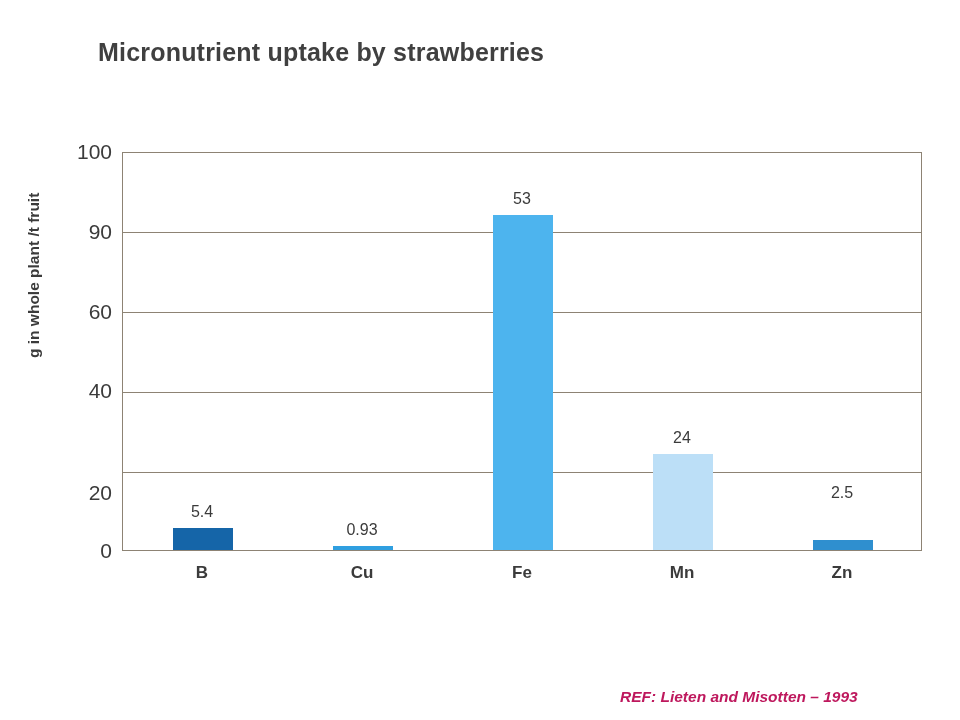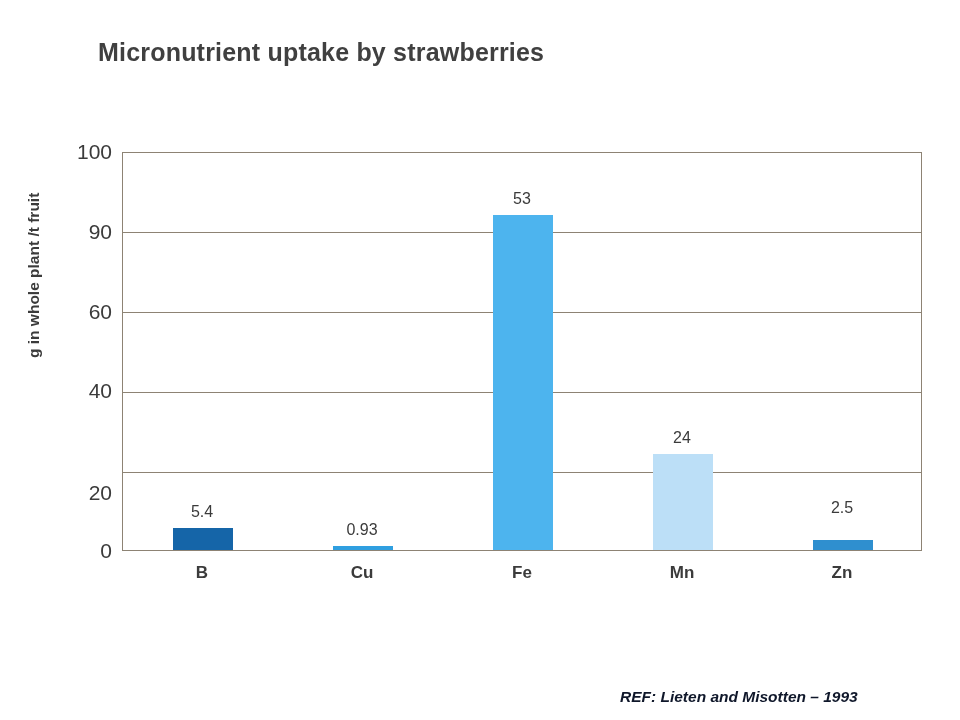--- a/index.html
+++ b/index.html
@@ -94,21 +94,21 @@
     font-size: 16px;
     color: #3b3b3b;
   }
   #ref-note {
     position: absolute;
     left: 620px;
     top: 688px;
     font-size: 15.5px;
     font-weight: bold;
     font-style: italic;
-    color: #0f172a;
+    color: #be185d;
     white-space: nowrap;
   }
 </style>
 </head>
 <body>
 
 <div id="slide">
 
   <div id="chart-title">Micronutrient uptake by strawberries</div>
 
@@ -143,18 +143,18 @@
       <div class="xtick-label" style="left: 302px;">Cu</div>
       <div class="xtick-label" style="left: 462px;">Fe</div>
       <div class="xtick-label" style="left: 622px;">Mn</div>
       <div class="xtick-label" style="left: 782px;">Zn</div>
     </div>
   <div id="value-labels">
       <div class="bar-value" style="left: 142px; top: 503.454px;">5.4</div>
       <div class="bar-value" style="left: 302px; top: 521.289px;">0.93</div>
       <div class="bar-value" style="left: 462px; top: 189.84px;">53</div>
       <div class="bar-value" style="left: 622px; top: 429.24px;">24</div>
-      <div class="bar-value" style="left: 782px; top: 499px;">2.5</div>
+      <div class="bar-value" style="left: 782px; top: 484px;">2.5</div>
     </div>
 
   <div id="ref-note">REF:  Lieten and Misotten – 1993</div>
 
 </div>
 
 </body></html>

